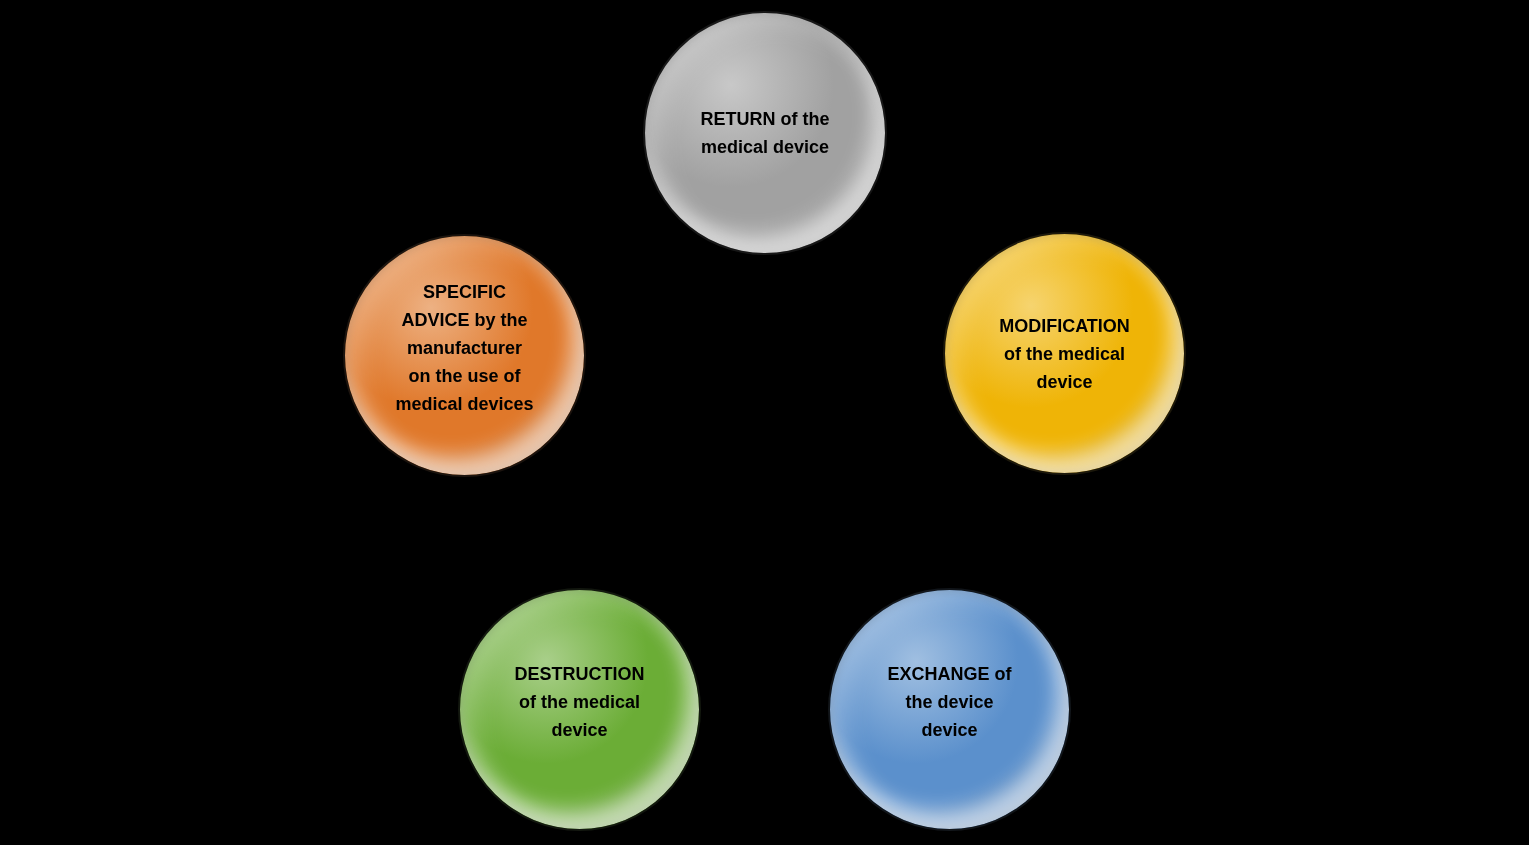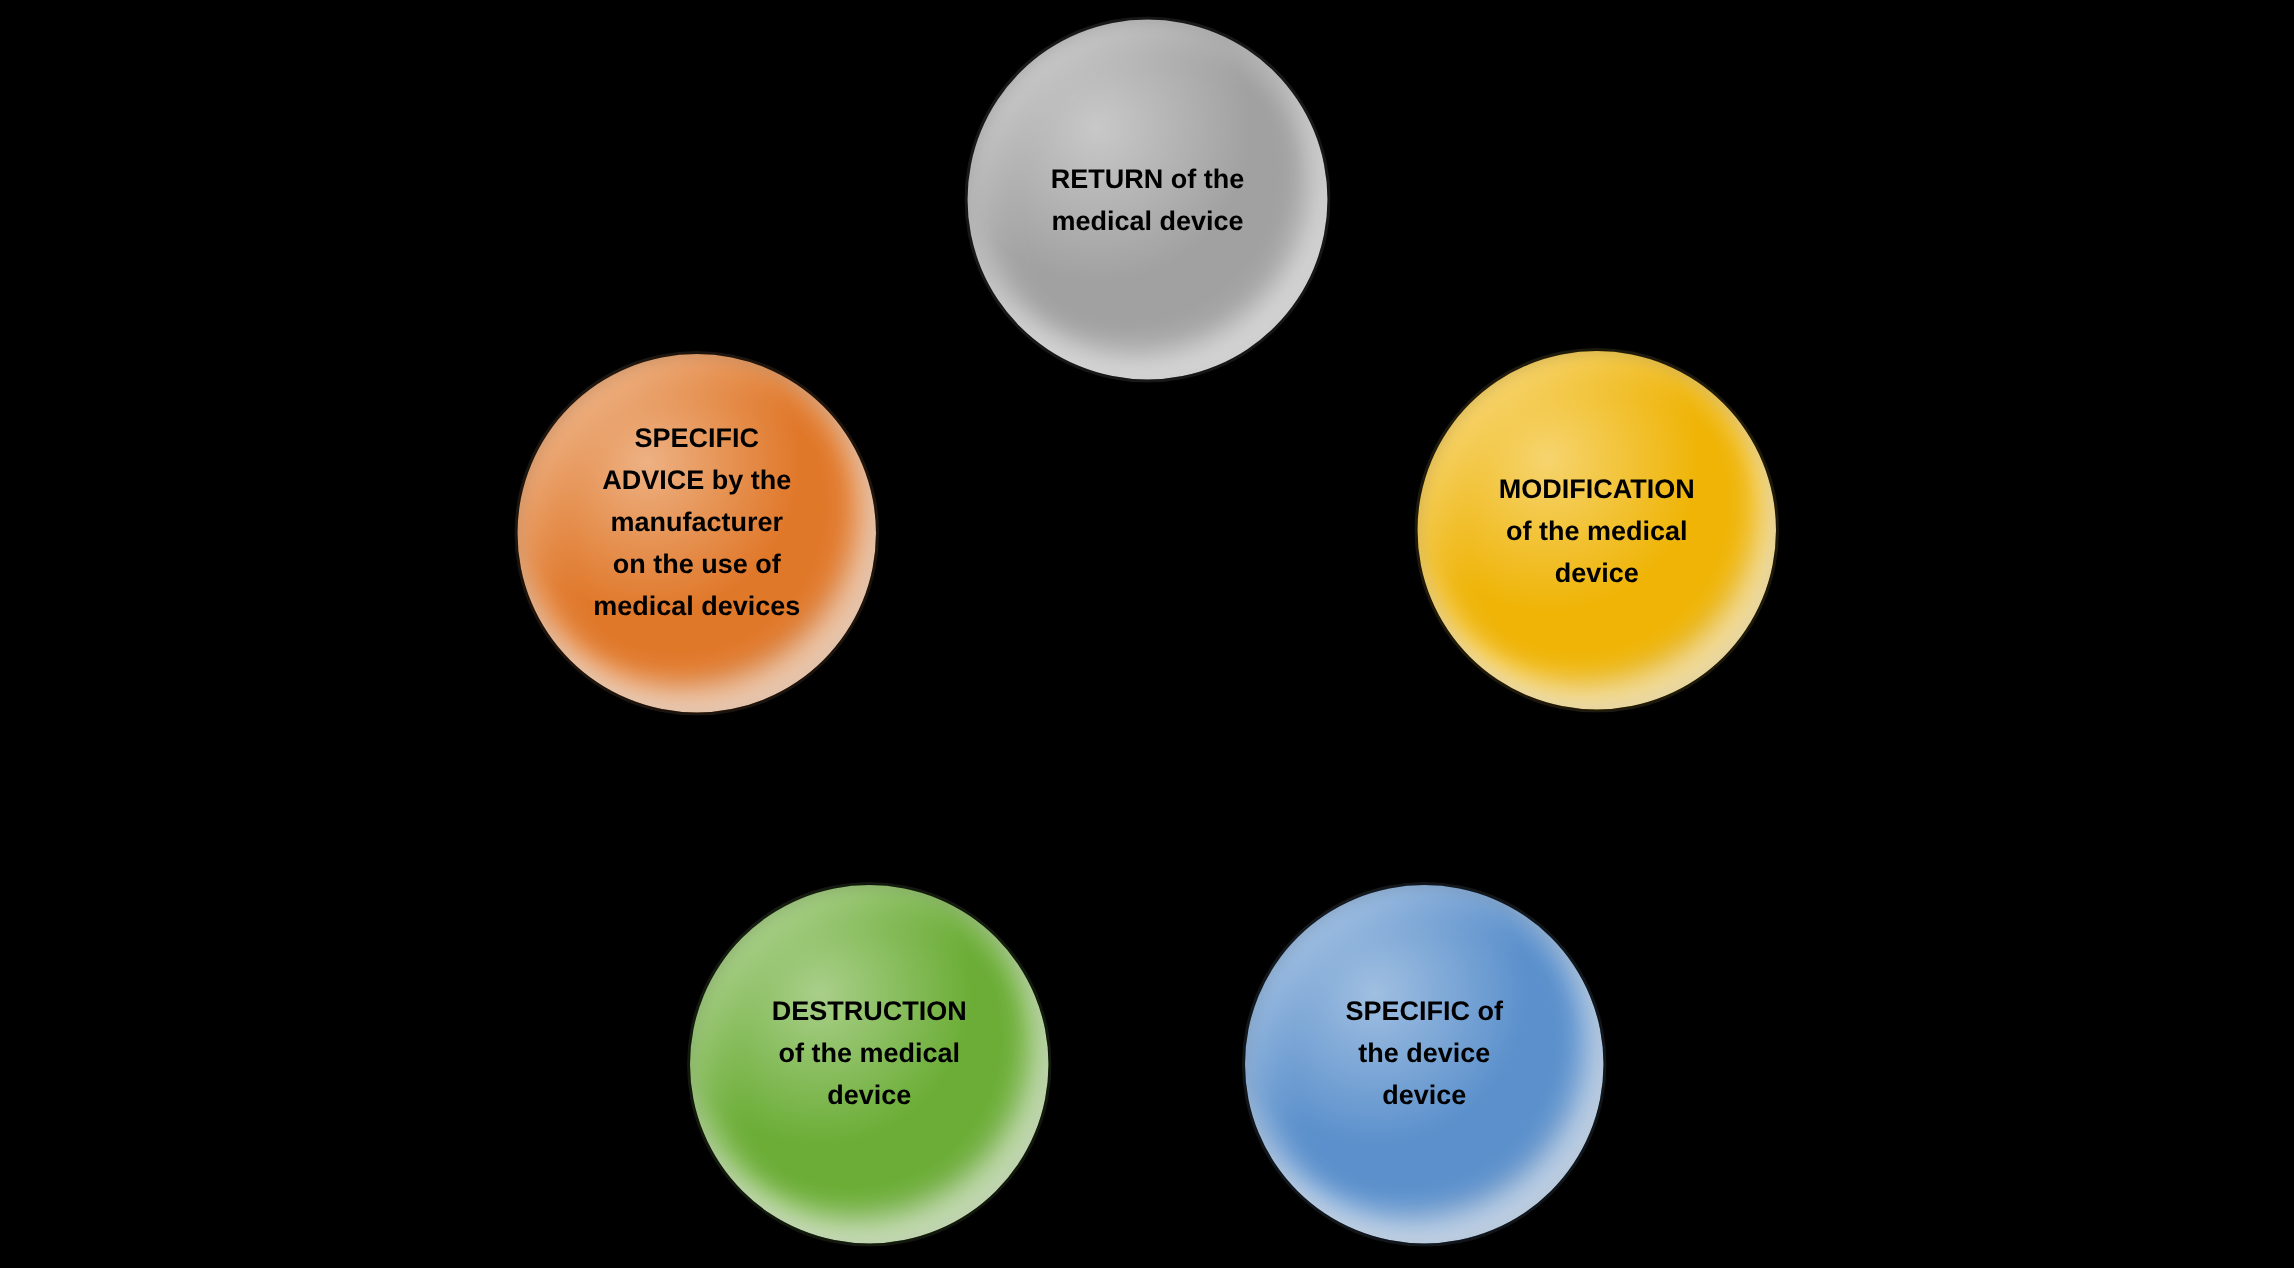--- a/index.html
+++ b/index.html
@@ -108,19 +108,19 @@
   <div class="circle node node-destruction" style="--c: rgb(107,173,54); --c-light: rgb(169,207,138); --c-dark: rgb(88,142,44); --c-edge: rgba(107,173,54,0.38);">
     <div class="node-label nudge-up">
       <span>DESTRUCTION</span>
       <span>of the medical</span>
       <span>device</span>
     </div>
   </div>
 
   <div class="circle node node-exchange" style="--c: rgb(91,144,204); --c-light: rgb(160,191,225); --c-dark: rgb(75,118,167); --c-edge: rgba(91,144,204,0.38);">
     <div class="node-label nudge-up">
-      <span>SPECIFIC of</span>
+      <span>EXCHANGE of</span>
       <span>the device</span>
       <span>device</span>
     </div>
   </div>
 
 </div>
 
 </body></html>

